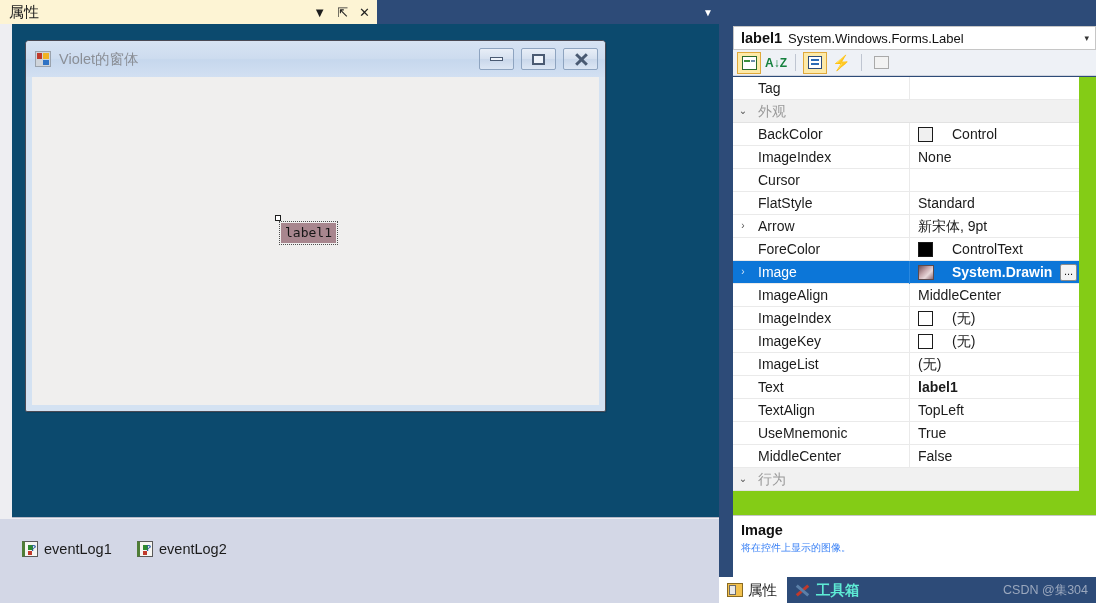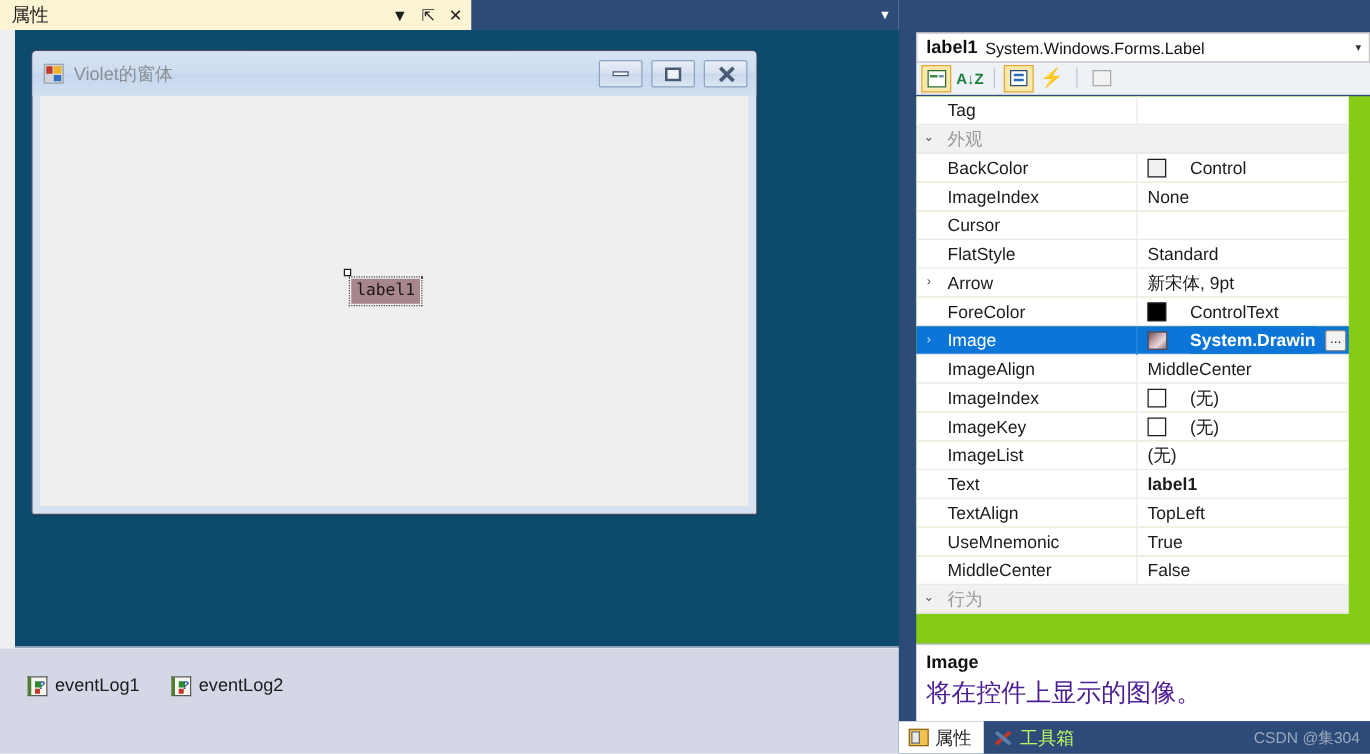--- a/index.html
+++ b/index.html
@@ -242,33 +242,33 @@
     background: #8a8a8a; border-radius: 1px;
   }
 
   
   #desc-pane {
     position: absolute; left: 733px; top: 515px; width: 363px; height: 62px;
     background: #ffffff; border-top: 1px solid #c6c6c6;
     padding: 6px 8px 0 8px;
   }
   #desc-title { font-size: 14.5px; font-weight: bold; color: #111111; }
-  #desc-body { font-size: 20px; color: #4c1d95; margin-top: 3px; }
+  #desc-body { font-size: 10px; color: #3b82f6; margin-top: 3px; }
 
   
   #bottom-tabs {
     position: absolute; left: 719px; top: 577px; width: 377px; height: 26px;
     background: #2d4b78; display: flex; align-items: center;
   }
   .btab {
     height: 26px; display: flex; align-items: center; padding: 0 10px 0 8px;
     font-size: 14.5px; white-space: nowrap;
   }
   .btab.active { background: #ffffff; color: #1e1e1e; }
-  .btab.inactive { color: #bef264; }
+  .btab.inactive { color: #5eead4; font-weight: bold; }
   .btab-icon { width: 16px; height: 14px; margin-right: 5px; position: relative; }
   .ic-propwin { background: #f2c14e; border: 1px solid #8a6a20; }
   .ic-propwin i { position: absolute; left: 1px; top: 1px; width: 7px; height: 10px; background: #e8e8e8; border: 1px solid #6a6a6a; }
   .ic-toolbox { position: relative; }
   .ic-toolbox i {
     position: absolute; left: 0; top: 6px; width: 15px; height: 3px; background: #c0392b;
     transform: rotate(-40deg);
   }
   .ic-toolbox u {
     position: absolute; left: 0; top: 6px; width: 15px; height: 3px; background: #5b7fa8;

